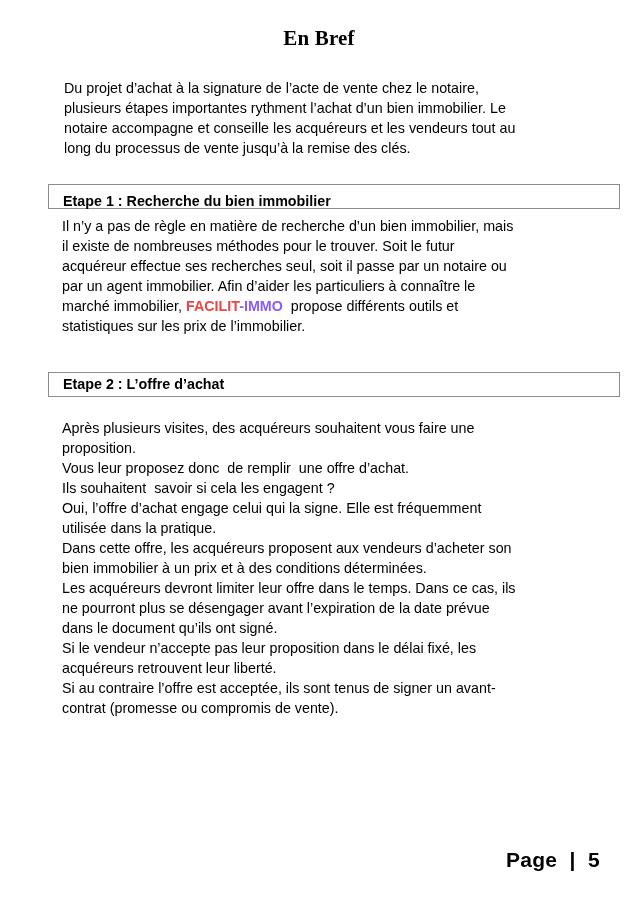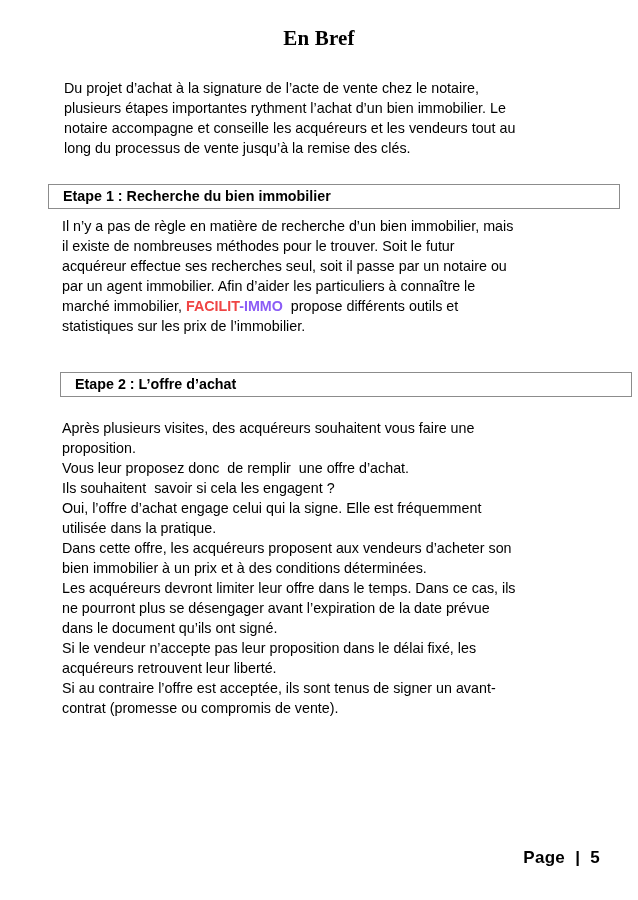--- a/index.html
+++ b/index.html
@@ -68,22 +68,22 @@
     align-items: center;
   }
   .section-box .section-label {
     font-size: 14.3px;
     font-weight: bold;
     padding-left: 14px;
     line-height: 1;
     white-space: pre;
   }
 
-  #section-box-1 { top: 184px; }
-  #section-box-2 { top: 372px; margin-left: 12px; }
+  #section-box-1 { top: 184px; align-items: flex-end; }
+  #section-box-2 { top: 372px; }
 
   
   .sec1-para {
     position: absolute;
     left: 62px;
     top: 216px;
     width: 556px;
   }
 
   .sec2-para {
@@ -100,21 +100,21 @@
   .brand-suffix {
     color: #8b5cf6;
     font-weight: bold;
   }
 
   
   .footer {
     position: absolute;
     right: 38px;
     top: 848px;
-    font-size: 17px;
+    font-size: 21px;
     font-weight: bold;
     letter-spacing: 0.3px;
     white-space: pre;
     color: #000;
     text-align: center;
   }
 </style>
 </head>
 <body>
 

